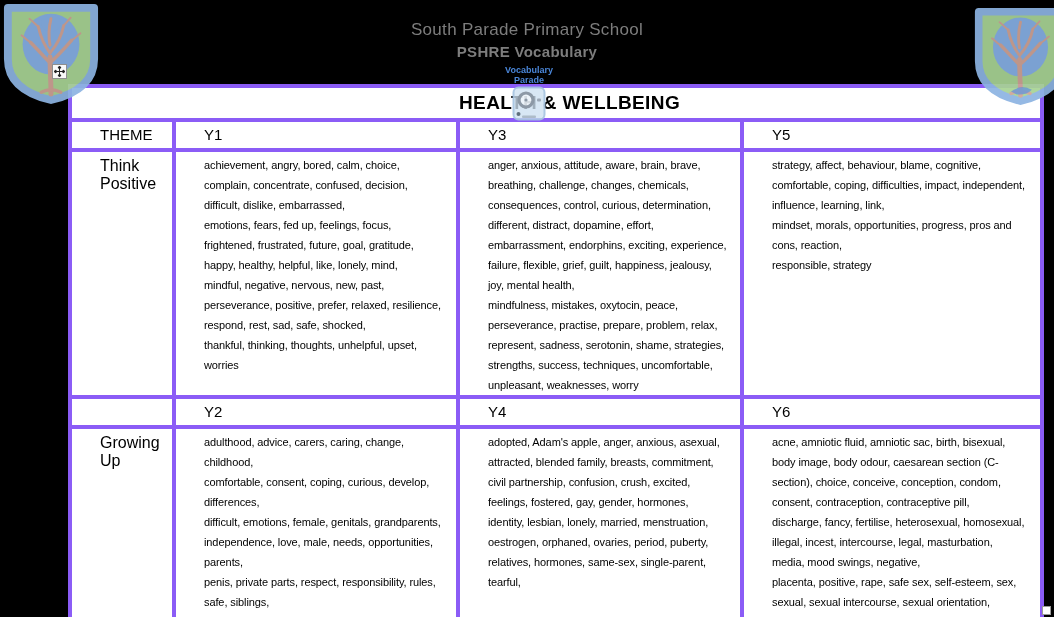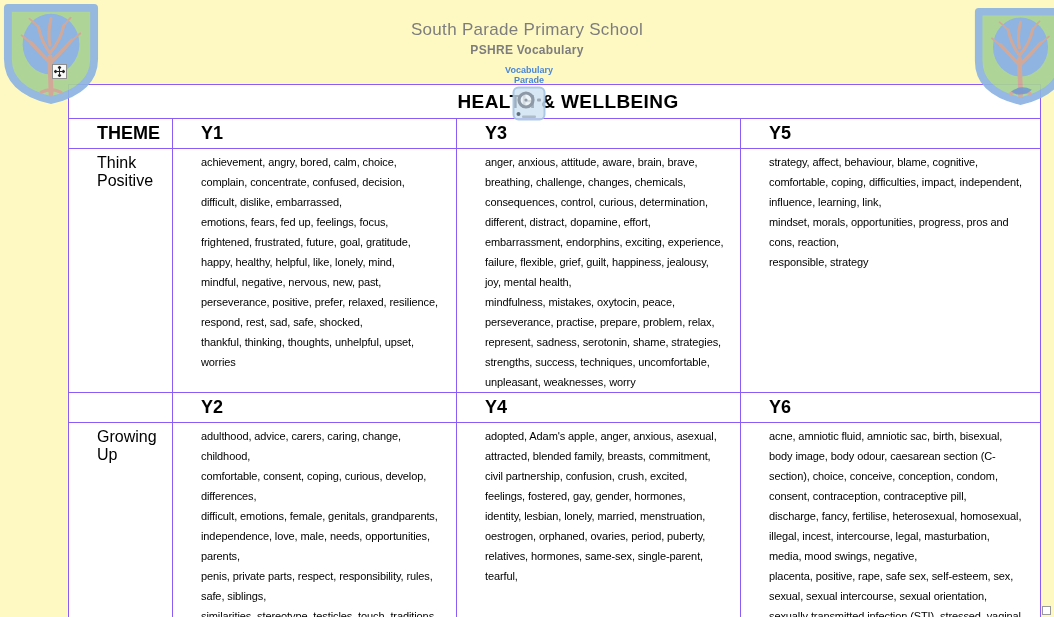--- a/index.html
+++ b/index.html
@@ -1,39 +1,39 @@
 <!DOCTYPE html>
 <html><head>
 <meta charset="utf-8">
 <style>
   html, body { margin: 0; padding: 0; background: #fff; }
   .page {
     position: relative;
     width: 1054px;
     height: 617px;
     overflow: hidden;
-    background: #fef9c3;
+    background: #000000;
     font-family: "Liberation Sans", sans-serif;
     color: #000;
   }
 
   
   .doc-header {
     position: absolute;
     top: 20px; left: 0; width: 100%;
     text-align: center;
     z-index: 1;
   }
   .school-name {
     font-size: 17px;
     color: #7d7d7d;
     letter-spacing: 0.3px;
   }
   .doc-subtitle {
-    font-size: 12px;
+    font-size: 15px;
     font-weight: bold;
     color: #7d7d7d;
     margin-top: 3px;
     letter-spacing: 0.3px;
   }
 
   
   .vocab-logo {
     position: absolute;
     left: 494px; top: 65px;
@@ -76,43 +76,42 @@
   table.vtable {
     position: absolute;
     left: 68px; top: 84px;
     width: 972px;
     border-collapse: collapse;
     table-layout: fixed;
     background: #fff;
     z-index: 1;
   }
   .vtable td {
-    border: 1px solid #8b5cf6;
+    border: 4px solid #8b5cf6;
     vertical-align: top;
     box-sizing: border-box;
     overflow: hidden;
     padding-left: 28px;
   }
   .title-cell {
     height: 34px;
     text-align: center;
     vertical-align: middle !important;
   }
   .title-text {
     position: relative;
     z-index: 3;
     font-size: 19px;
     font-weight: 600;
     letter-spacing: 0.4px;
   }
   .hdr-cell {
     height: 30px;
-    font-size: 18px;
+    font-size: 15px;
     padding: 4px 4px 0 6px;
-    font-weight: bold;
   }
   .theme-cell {
     font-size: 16px;
     padding: 5px 4px 0 6px;
   }
   .vocab-cell {
     font-size: 11px;
     line-height: 20px;
     letter-spacing: -0.1px;
     padding: 3px 3px 0 7px;

